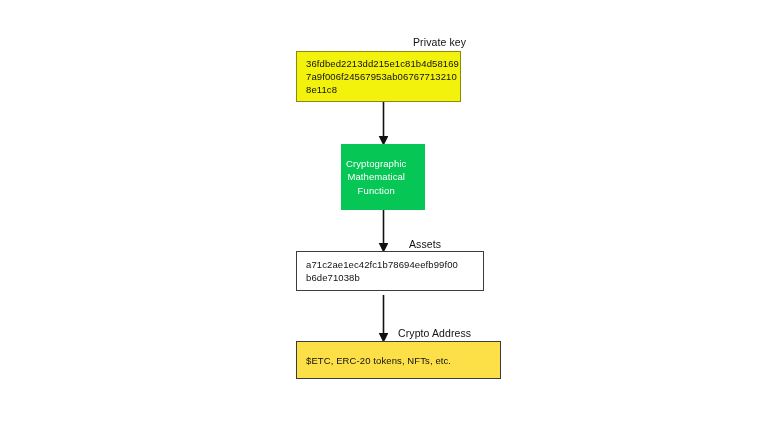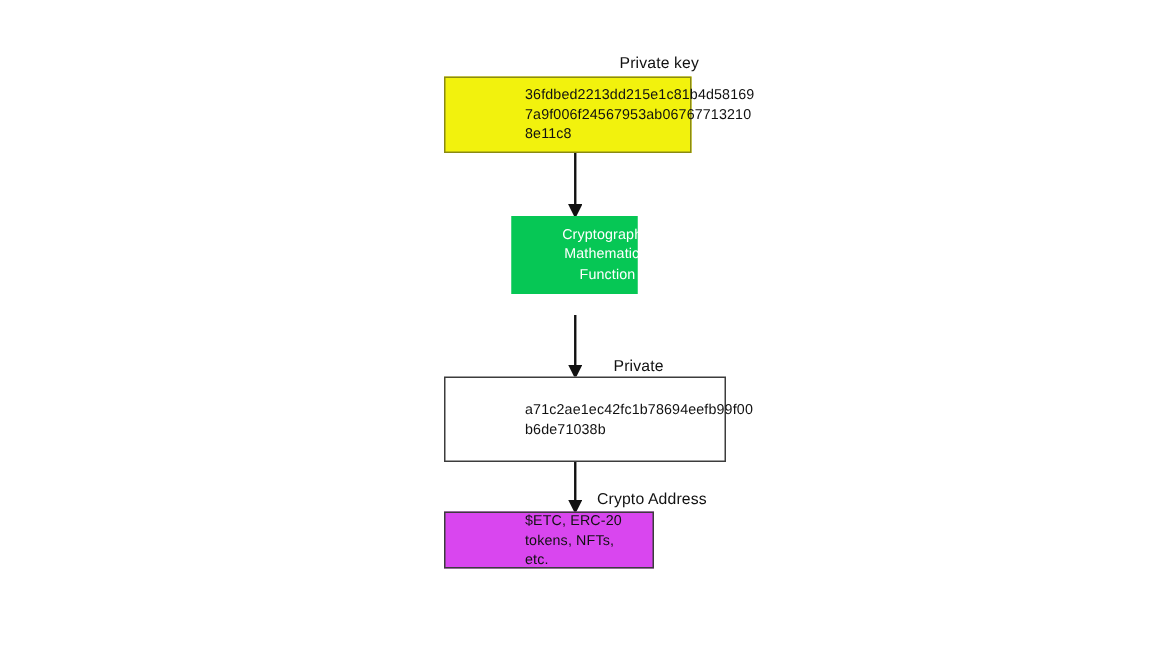--- a/index.html
+++ b/index.html
@@ -29,72 +29,71 @@
     box-sizing: border-box;
     display: flex;
     flex-direction: column;
     justify-content: center;
   }
   .node .node-text {
     font-size: 9.5px;
     line-height: 13px;
     white-space: pre-line;
     letter-spacing: 0.1px;
-    margin-left: 44px;
   }
 
   
   #node-private-key {
     left: 296px;
     top: 51px;
     width: 165px;
     height: 51px;
     background: #f2f20d;
     border: 1.4px solid #8a8a12;
     padding: 4px 9px;
   }
   #node-private-key .node-text { color: #111111; }
 
   
   #node-crypto-function {
     left: 341px;
     top: 144px;
     width: 84px;
-    height: 52px;
+    height: 66px;
     background: #06c755;
     border: 1px solid #06c755;
-    align-items: center;
+    align-items: flex-start;
     text-align: center;
     padding: 0 4px;
   }
   #node-crypto-function .node-text {
     color: #ffffff;
     line-height: 13.5px;
     font-size: 9.5px;
   }
 
   
   #node-address {
     left: 296px;
     top: 251px;
     width: 188px;
-    height: 57px;
+    height: 40px;
     background: #ffffff;
     border: 1.2px solid #3c3c3c;
     padding: 0 9px;
   }
   #node-address .node-text { color: #111111; }
 
   
   #node-crypto-assets {
     left: 296px;
     top: 341px;
-    width: 140px;
+    width: 205px;
     height: 38px;
-    background: #d946ef;
+    background: #fde047;
     border: 1.2px solid #3c3c3c;
     padding: 4px 9px;
     justify-content: center;
   }
   #node-crypto-assets .node-text { color: #111111; }
 
   
   .node-label {
     position: absolute;
     font-size: 10.5px;
@@ -140,21 +139,21 @@
 7a9f006f24567953ab06767713210
 8e11c8</div>
   </div>
 
   <div class="node" id="node-crypto-function">
     <div class="node-text">Cryptographic
 Mathematical
 Function</div>
   </div>
 
-  <div class="node-label" id="label-address">Private</div>
+  <div class="node-label" id="label-address">Assets</div>
   <div class="node" id="node-address">
     <div class="node-text">a71c2ae1ec42fc1b78694eefb99f00
 b6de71038b</div>
   </div>
 
   <div class="node-label" id="label-crypto-assets">Crypto Address</div>
   <div class="node" id="node-crypto-assets">
     <div class="node-text">$ETC, ERC-20 tokens, NFTs, etc.</div>
   </div>
 

